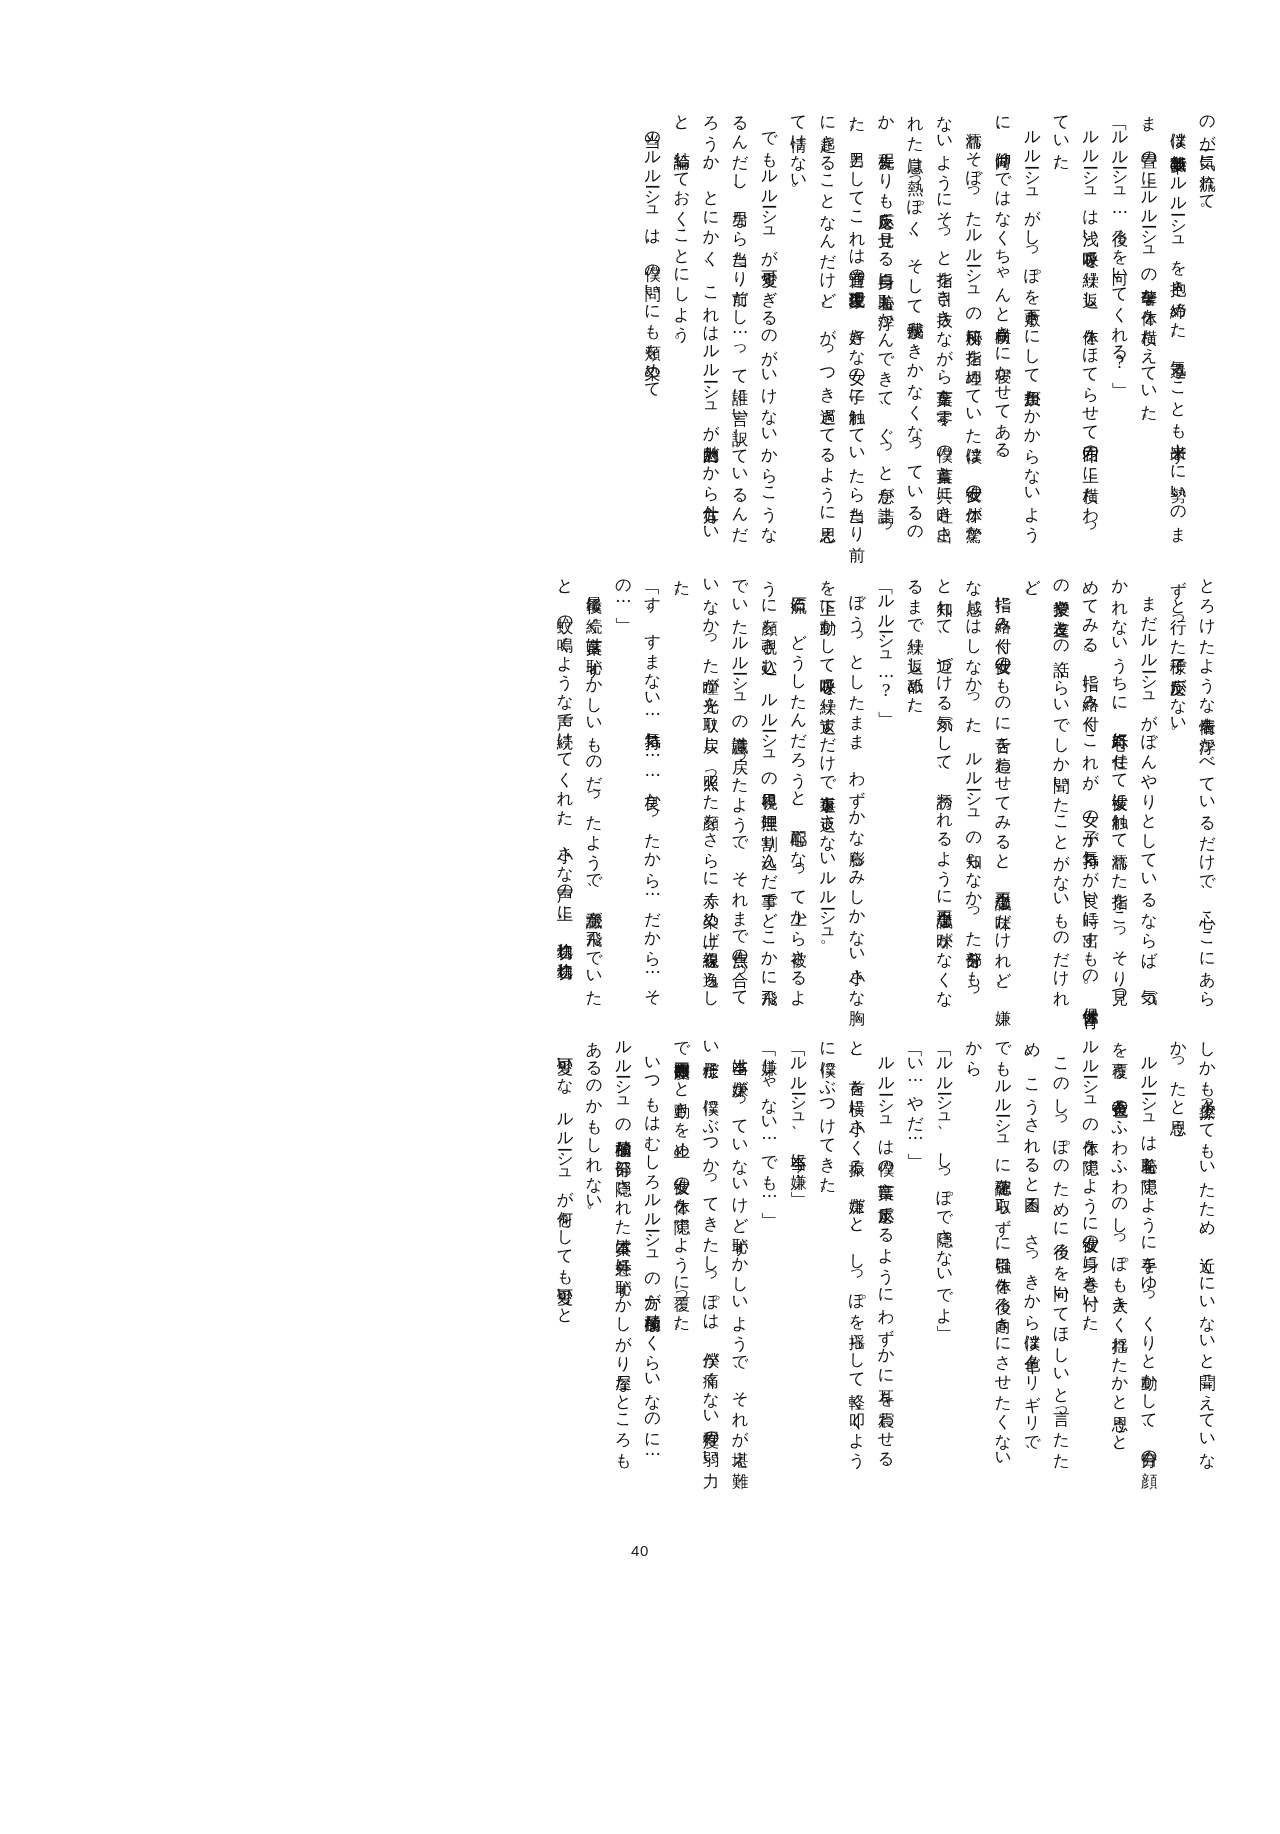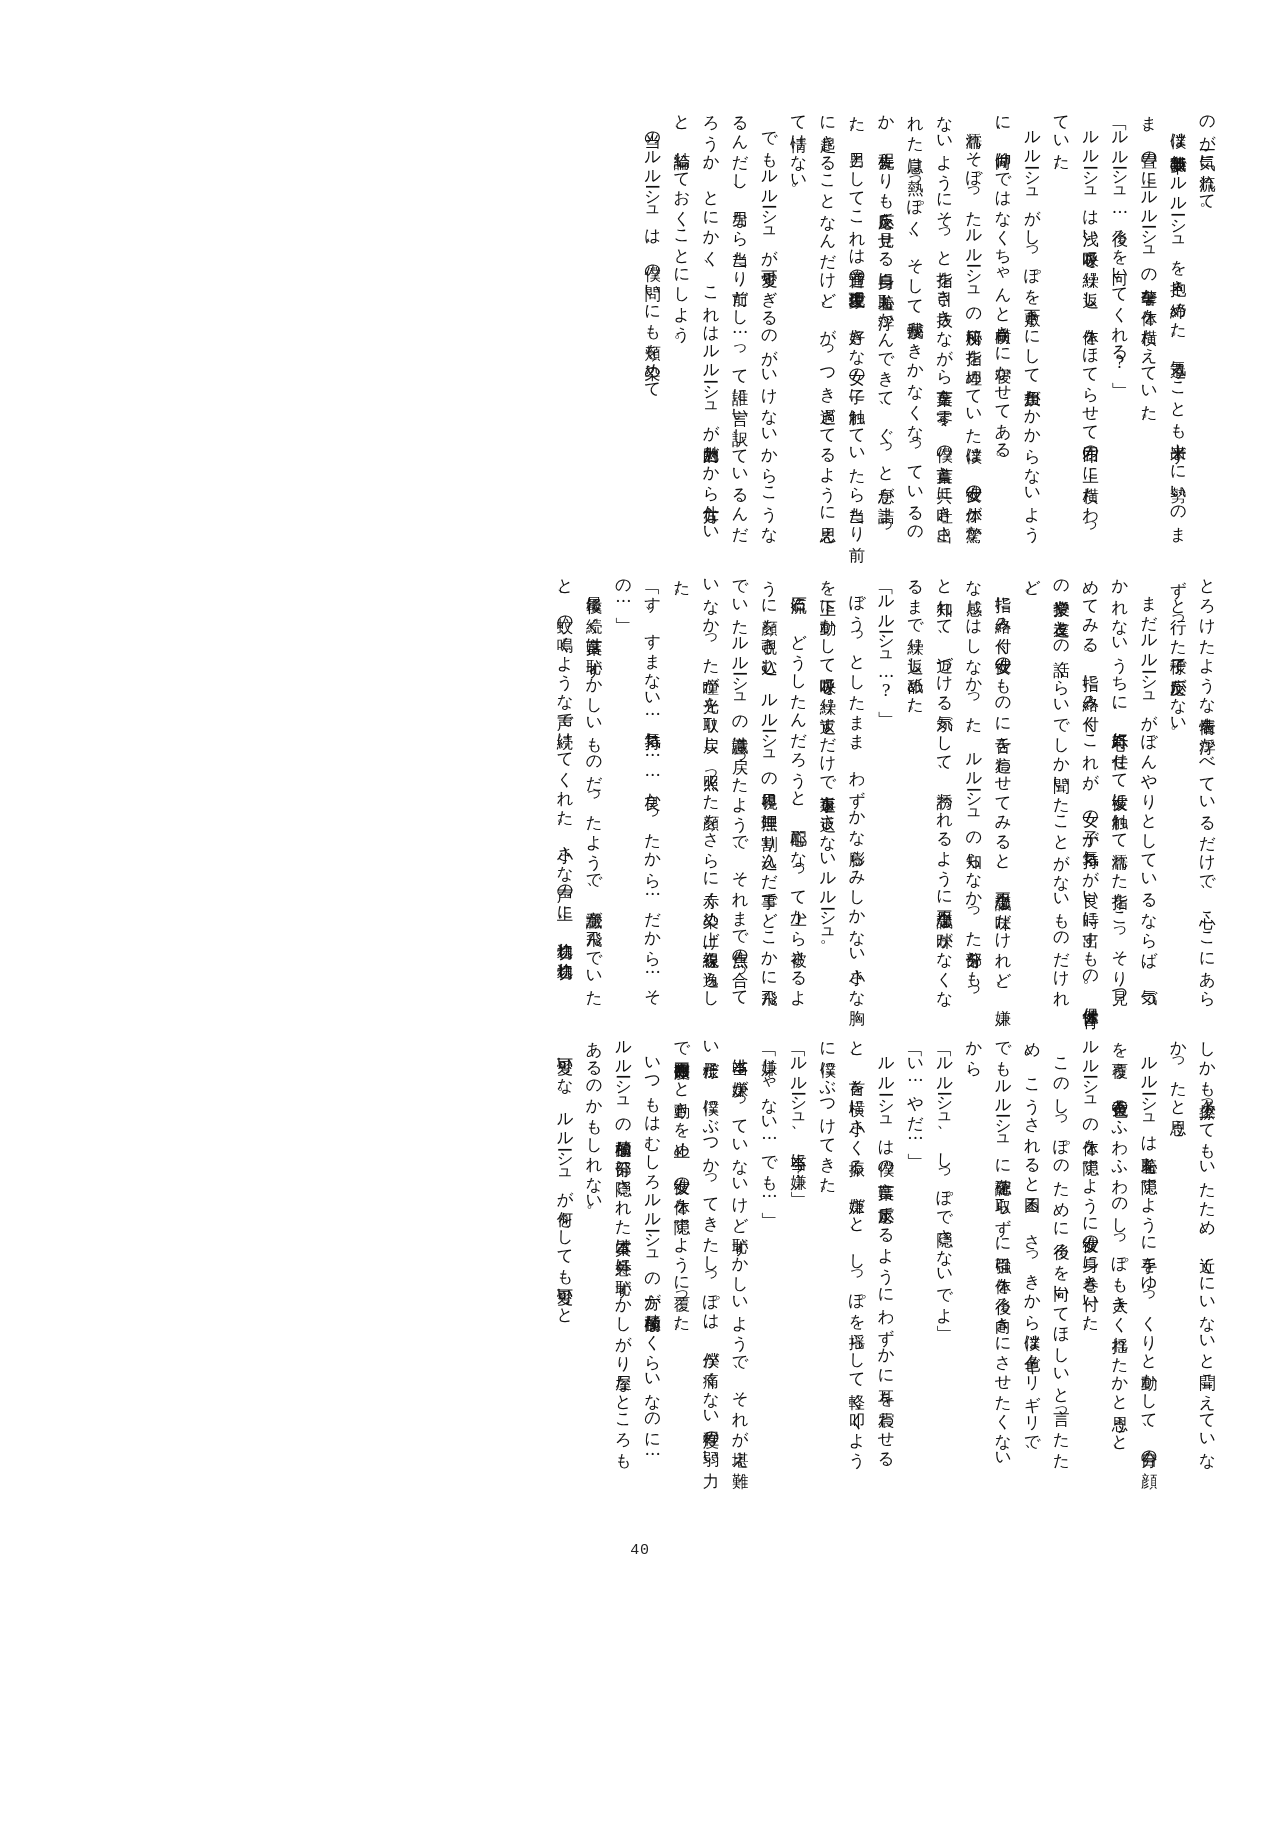--- a/index.html
+++ b/index.html
@@ -63,21 +63,21 @@
     height: 430px;
     width: 1020px;
   }
   .page-number {
     position: absolute;
     left: 0;
     right: 0;
     top: 1542px;
     text-align: center;
     font-size: 15px;
-    font-family: Liberation Mono, monospace;
+    font-family: Liberation Sans, sans-serif;
     color: #222222;
     letter-spacing: 0.05em;
   }
 </style>
 </head>
 <body>
 
 <div class="page">
 
   <div class="block" id="block-1">

